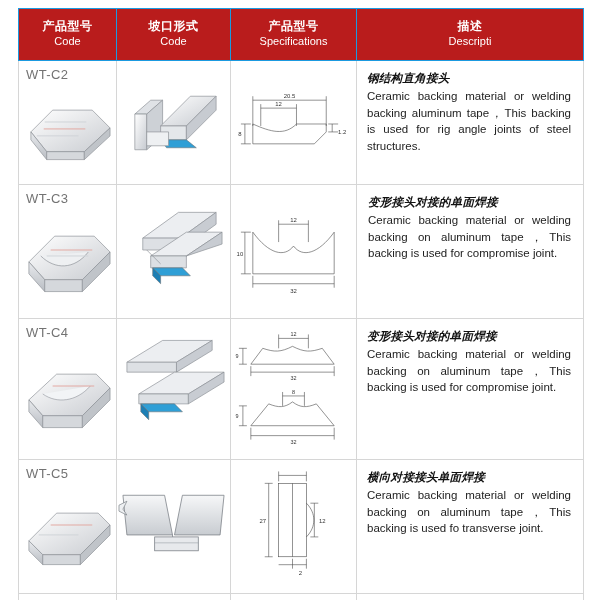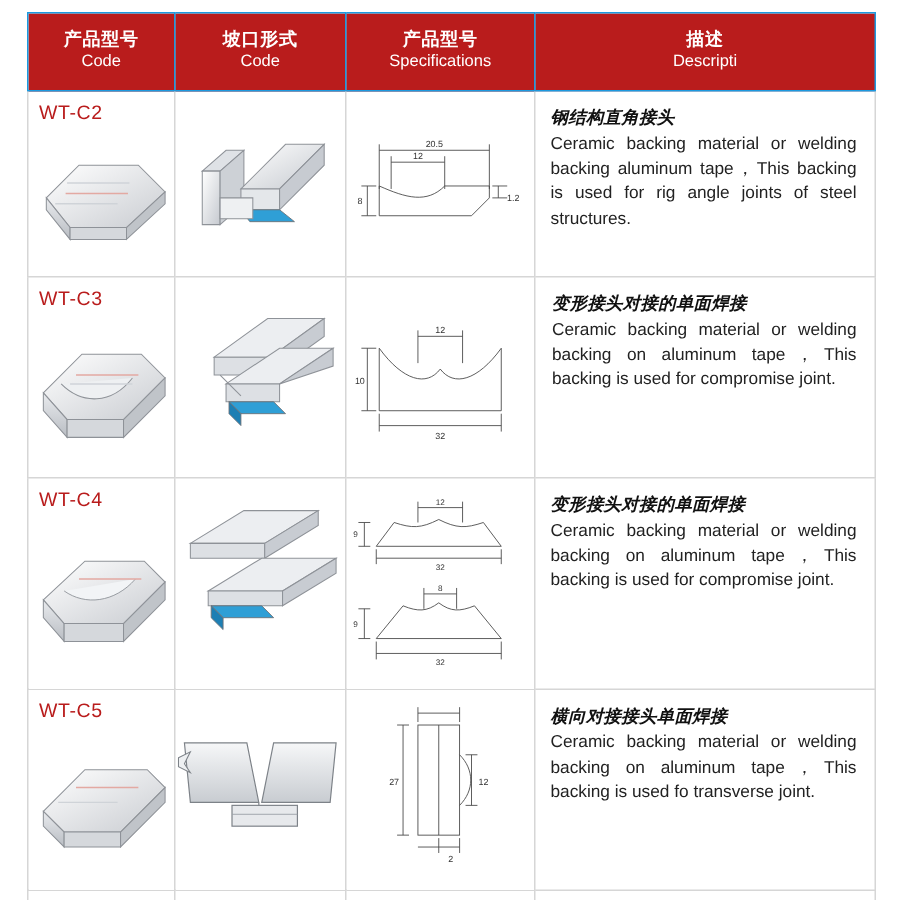--- a/index.html
+++ b/index.html
@@ -38,21 +38,21 @@
 
   tbody td{
     border:1px solid #d6d6d6;
     vertical-align:top;
     padding:0;
     background:#fff;
   }
   td.code{position:relative;}
   .code-label{
     position:absolute;left:7px;top:6px;
-    font-size:13px;color:#b91c1c;letter-spacing:.4px;
+    font-size:13px;color:#737373;letter-spacing:.4px;
     white-space:nowrap;
   }
   .art{position:absolute;left:0;top:0;width:100%;height:100%;}
   .art svg{display:block;width:100%;height:100%;}
   td.joint{position:relative;}
   td.spec-cell{position:relative;}
   td.desc{padding:10px 12px 8px 10px;}
   .desc-title{
     font-size:11.5px;color:#111;font-weight:bold;
     margin:0 0 2px 0;letter-spacing:.3px;font-style:italic;

